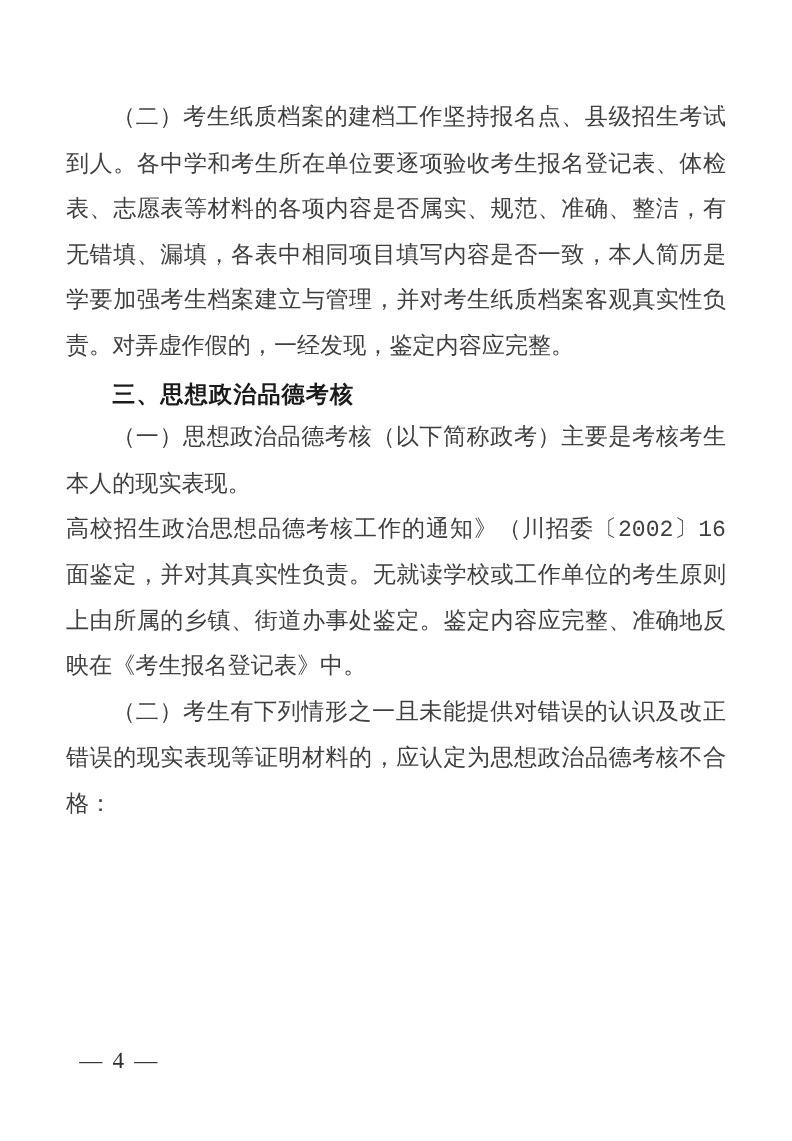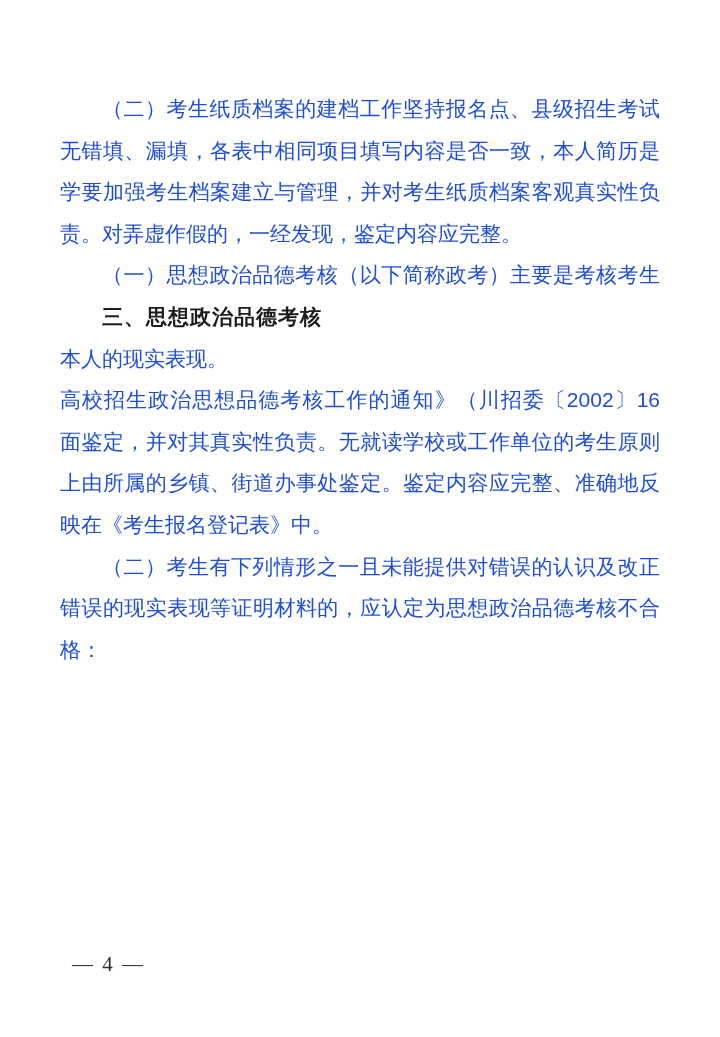--- a/index.html
+++ b/index.html
@@ -14,25 +14,25 @@
     background: #ffffff;
     overflow: hidden;
   }
   .doc-body {
     position: absolute;
     left: 60px;
     top: 88px;
     width: 600px;
   }
   .line {
-    font-family: Liberation Sans, sans-serif;
+    font-family: Liberation Mono, monospace;
     font-size: 21px;
     line-height: 41.6px;
     height: 41.6px;
-    color: #1d4ed8;
+    color: #404040;
     white-space: normal;
     overflow: hidden;
   }
   .line.justify {
     text-align: justify;
     text-align-last: justify;
     text-justify: inter-character;
   }
   .line.first {
     text-indent: 2em;
@@ -53,25 +53,27 @@
     color: #2e2e2e;
     letter-spacing: 2px;
   }
 </style>
 </head>
 <body>
 
 <div class="page">
   <div class="doc-body" id="doc-body">
       <div class="line first justify">（二）考生纸质档案的建档工作坚持报名点、县级招生考试</div>
+      <div class="line justify">到人。各中学和考生所在单位要逐项验收考生报名登记表、体检</div>
+      <div class="line justify">表、志愿表等材料的各项内容是否属实、规范、准确、整洁，有</div>
       <div class="line justify">无错填、漏填，各表中相同项目填写内容是否一致，本人简历是</div>
       <div class="line justify">学要加强考生档案建立与管理，并对考生纸质档案客观真实性负</div>
       <div class="line">责。对弄虚作假的，一经发现，鉴定内容应完整。</div>
+      <div class="line heading first">三、思想政治品德考核</div>
       <div class="line first justify">（一）思想政治品德考核（以下简称政考）主要是考核考生</div>
-      <div class="line heading first">三、思想政治品德考核</div>
       <div class="line">本人的现实表现。</div>
       <div class="line justify">高校招生政治思想品德考核工作的通知》（川招委〔2002〕16</div>
       <div class="line justify">面鉴定，并对其真实性负责。无就读学校或工作单位的考生原则</div>
       <div class="line justify">上由所属的乡镇、街道办事处鉴定。鉴定内容应完整、准确地反</div>
       <div class="line">映在《考生报名登记表》中。</div>
       <div class="line first justify">（二）考生有下列情形之一且未能提供对错误的认识及改正</div>
       <div class="line justify">错误的现实表现等证明材料的，应认定为思想政治品德考核不合</div>
       <div class="line">格：</div>
     </div>
   <div class="page-number">— 4 —</div>

